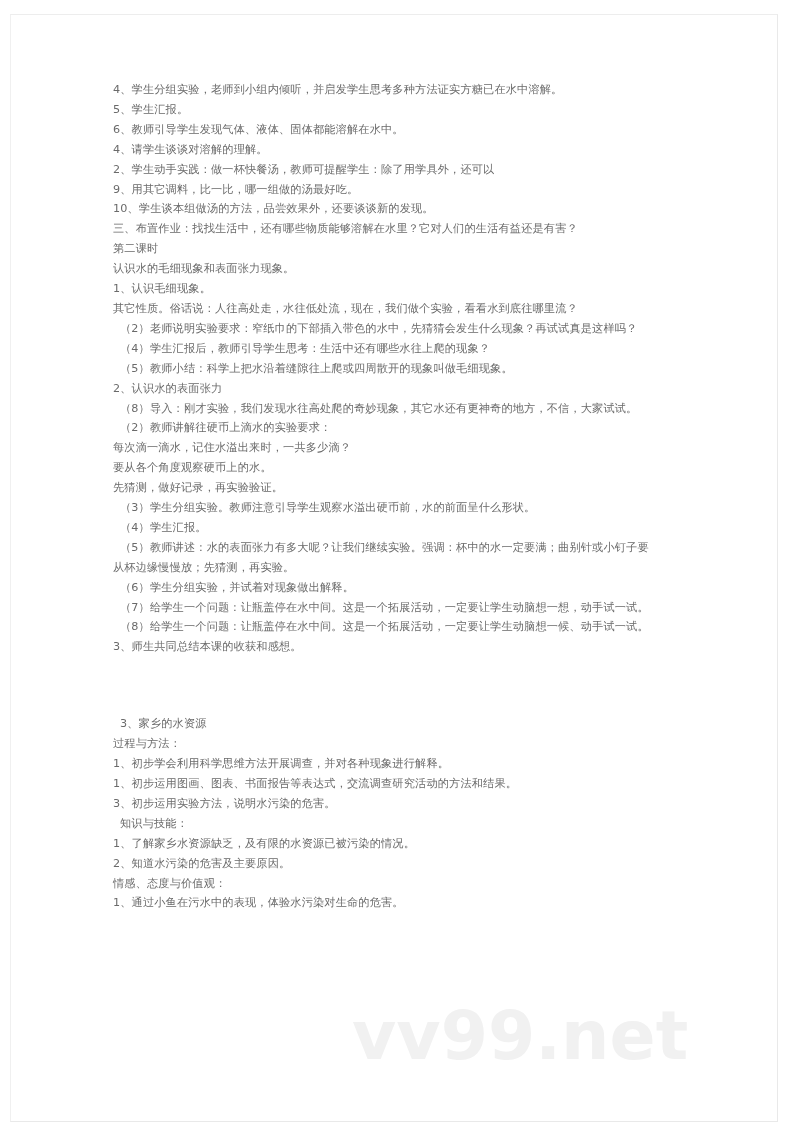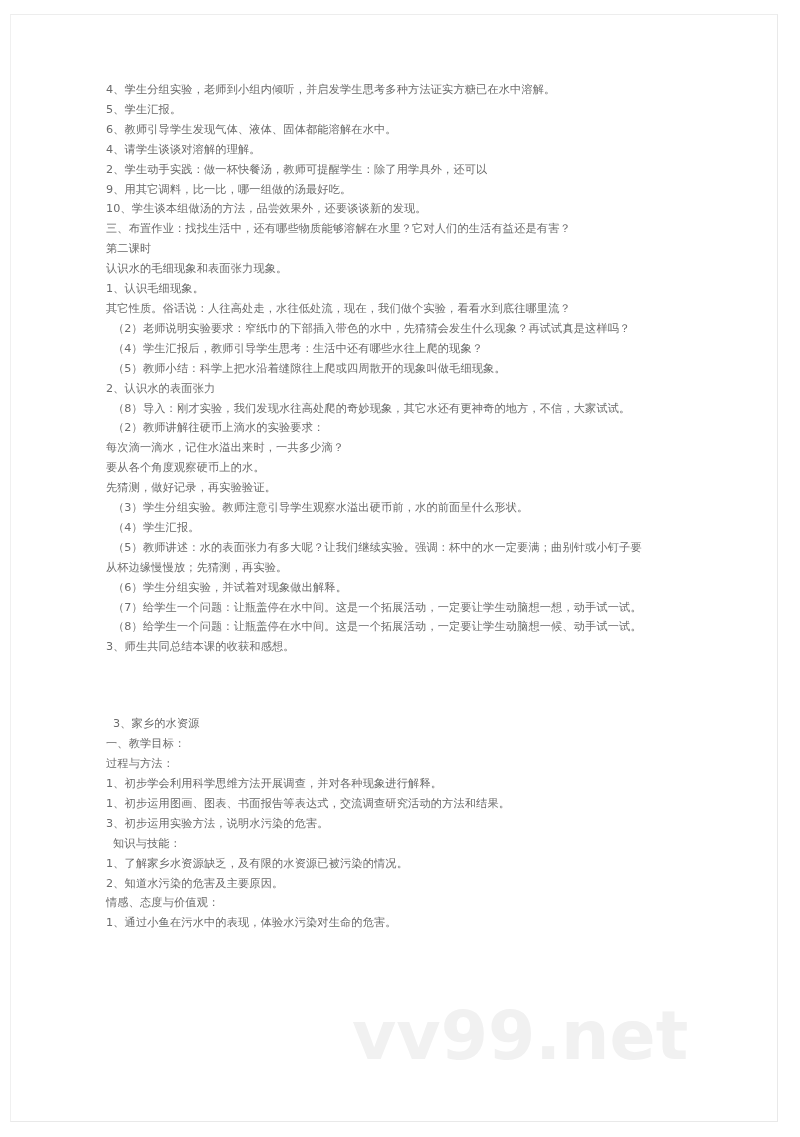--- a/index.html
+++ b/index.html
@@ -53,20 +53,21 @@
     top: 80px;
     width: 600px;
   }
   .line {
     font-size: 11.2px;
     line-height: 19.9px;
     color: #6a6a6a;
     white-space: nowrap;
     letter-spacing: 0.15px;
     font-family: "DejaVu Sans", "Liberation Sans", sans-serif;
+    margin-left: 7px;
   }
   .line.ind1 { padding-left: 7px; }
   .spacer-lg { height: 57px; }
 </style>
 </head>
 <body>
 
 <div id="page">
 
   <div id="page-frame"></div>
@@ -99,21 +100,20 @@
         <div class="line ind1">（5）教师讲述：水的表面张力有多大呢？让我们继续实验。强调：杯中的水一定要满；曲别针或小钉子要</div>
         <div class="line">从杯边缘慢慢放；先猜测，再实验。</div>
         <div class="line ind1">（6）学生分组实验，并试着对现象做出解释。</div>
         <div class="line ind1">（7）给学生一个问题：让瓶盖停在水中间。这是一个拓展活动，一定要让学生动脑想一想，动手试一试。</div>
         <div class="line ind1">（8）给学生一个问题：让瓶盖停在水中间。这是一个拓展活动，一定要让学生动脑想一候、动手试一试。</div>
         <div class="line">3、师生共同总结本课的收获和感想。</div>
       </div>
     <div class="spacer-lg"></div>
     <div id="block-2">
         <div class="line ind1">3、家乡的水资源</div>
-        <div class="line">一、教学目标：</div>
         <div class="line">过程与方法：</div>
         <div class="line">1、初步学会利用科学思维方法开展调查，并对各种现象进行解释。</div>
         <div class="line">1、初步运用图画、图表、书面报告等表达式，交流调查研究活动的方法和结果。</div>
         <div class="line">3、初步运用实验方法，说明水污染的危害。</div>
         <div class="line ind1">知识与技能：</div>
         <div class="line">1、了解家乡水资源缺乏，及有限的水资源已被污染的情况。</div>
         <div class="line">2、知道水污染的危害及主要原因。</div>
         <div class="line">情感、态度与价值观：</div>
         <div class="line">1、通过小鱼在污水中的表现，体验水污染对生命的危害。</div>
       </div>

